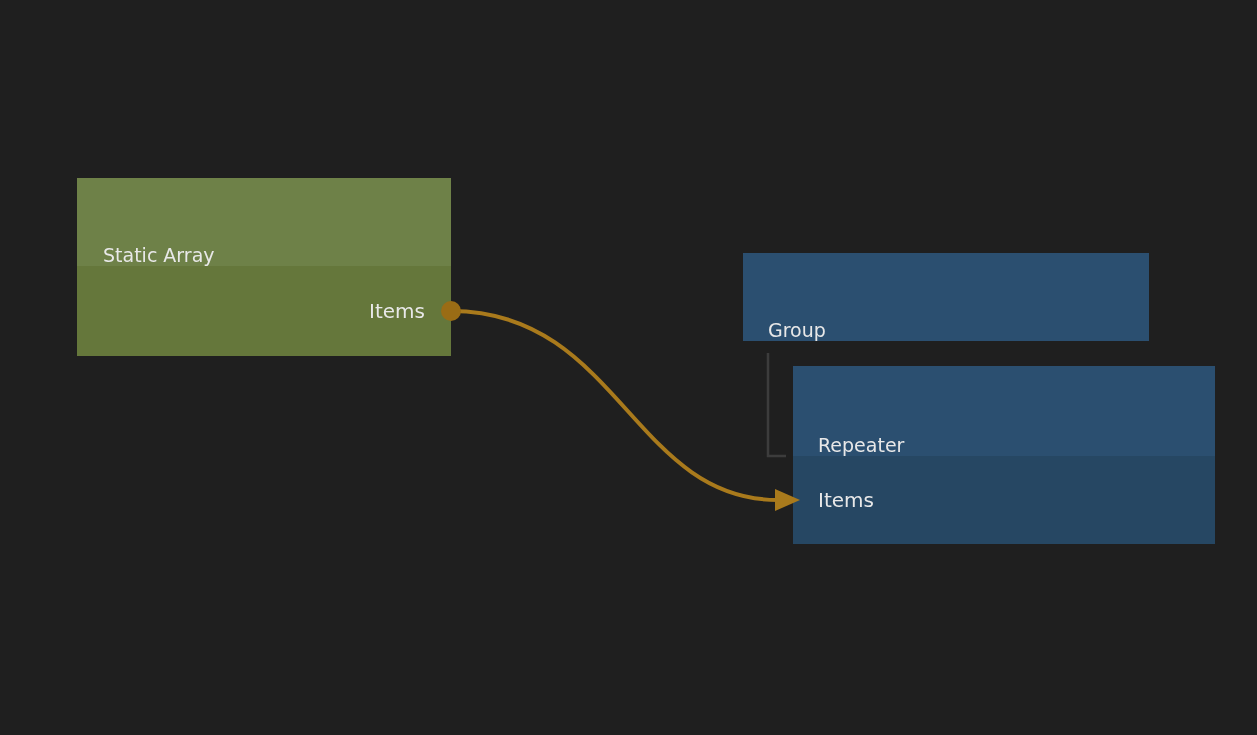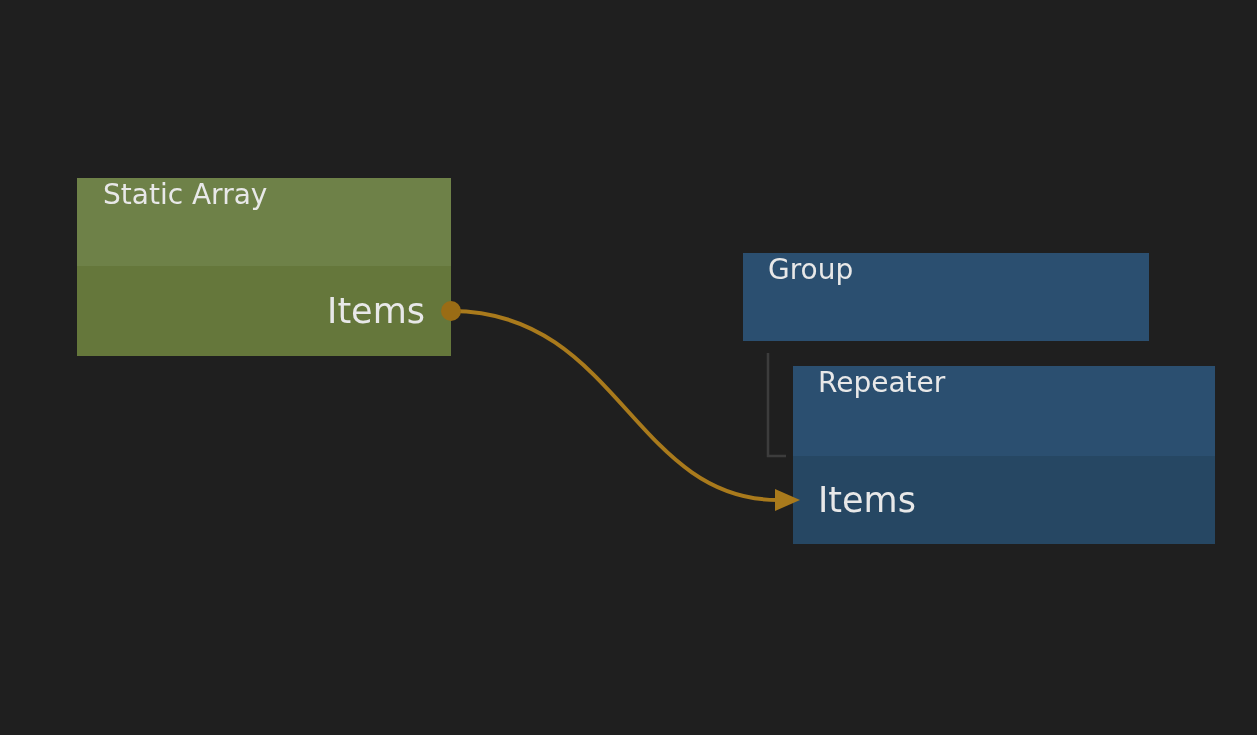--- a/index.html
+++ b/index.html
@@ -16,31 +16,31 @@
     width: 1257px;
     height: 735px;
     background: #1f1f1f;
   }
   .node {
     position: absolute;
     z-index: 1;
   }
   .node-header {
     display: flex;
-    align-items: flex-start;
+    align-items: flex-end;
     color: #e8e8e8;
-    font-size: 28px;
+    font-size: 19px;
     padding-left: 26px;
     box-sizing: border-box;
   }
   .node-row {
     display: flex;
     align-items: center;
     color: #e8e8e8;
-    font-size: 35px;
+    font-size: 20px;
     box-sizing: border-box;
   }
   
   .node-static-array { left: 77px; top: 178px; width: 374px; height: 178px; }
   .node-static-array .node-header { height: 88px; background: #6e8148; }
   .node-static-array .node-row {
     height: 90px; background: #65773b;
     justify-content: flex-end; padding-right: 26px;
   }
   

